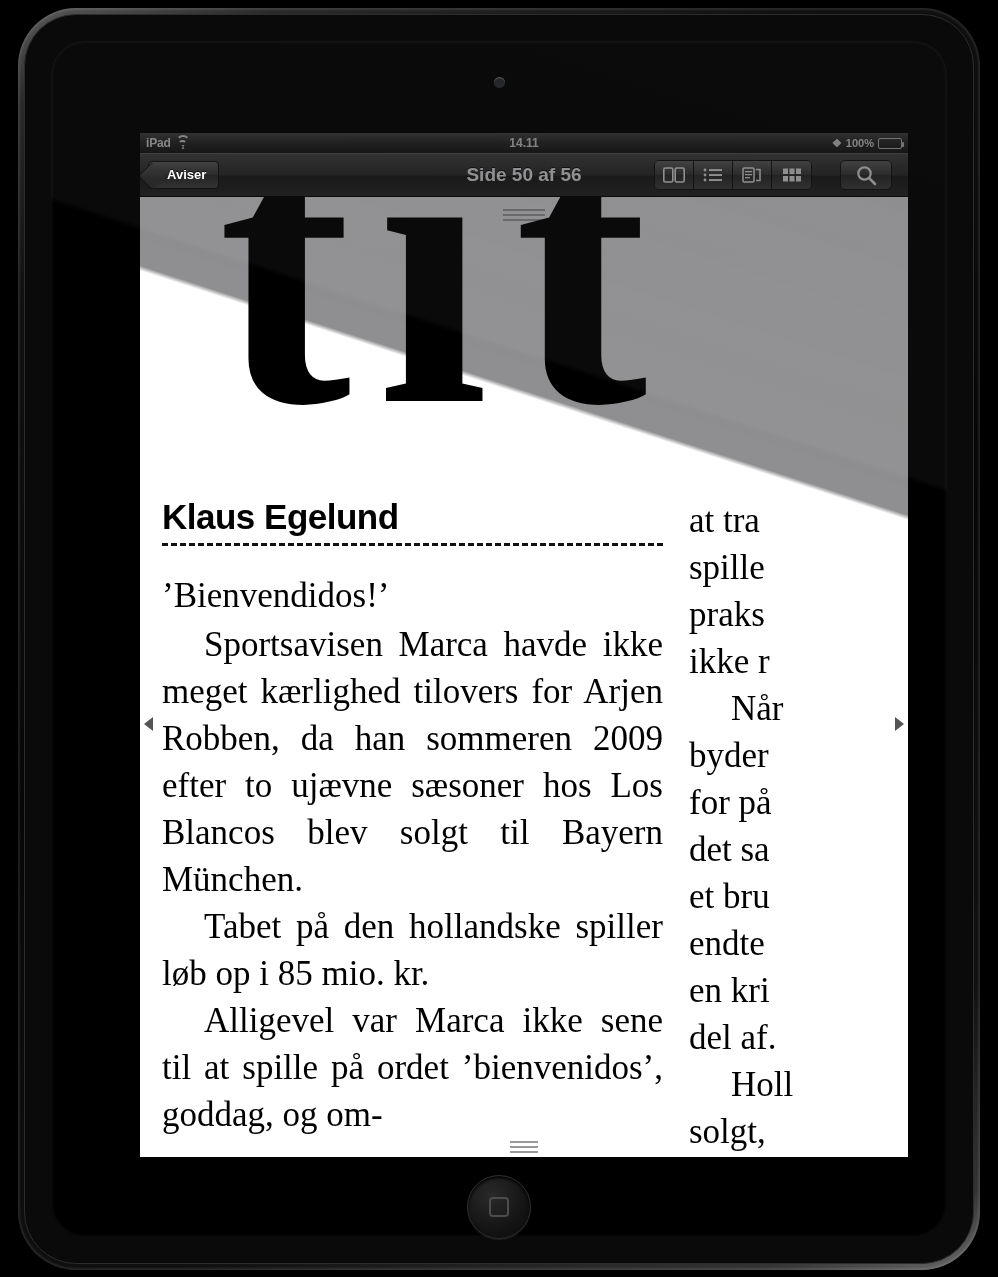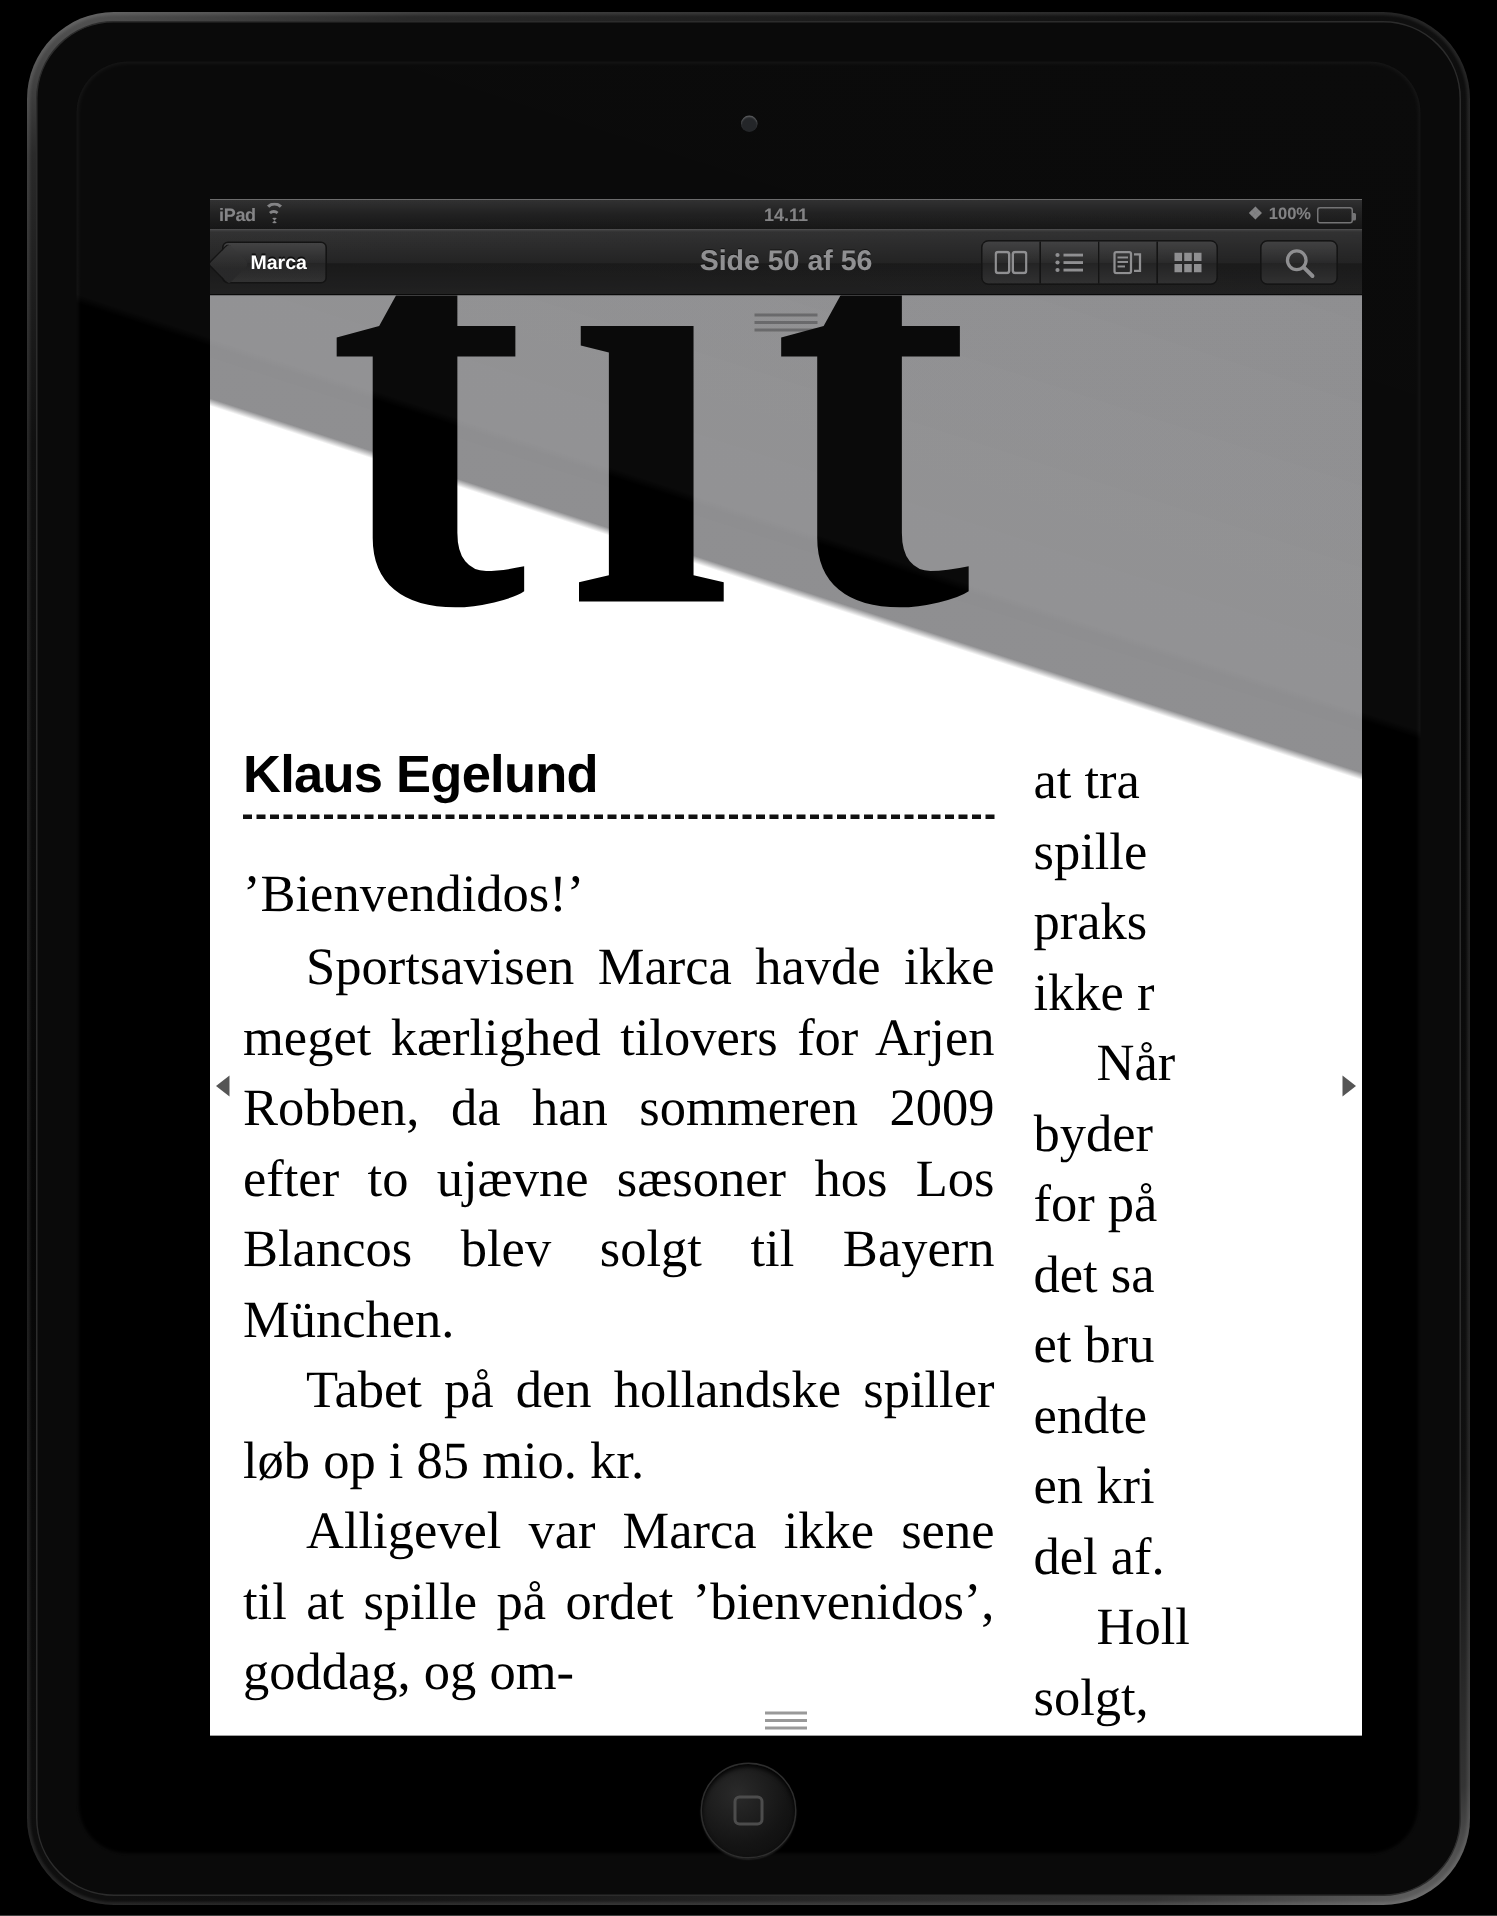--- a/index.html
+++ b/index.html
@@ -280,21 +280,21 @@
         <div class="sb-center">14.11</div>
         <div class="sb-right">
           <span class="bt-icon">❖</span>
           <span>100%</span>
           <span class="battery"><span class="fill"></span></span>
         </div>
       </div>
 
       <div class="toolbar">
         <div class="back-btn">
-          <span>Marca</span>
+          <span>Aviser</span>
         </div>
         <div class="title">Side 50 af 56</div>
 
         <div class="seg-group">
           <div class="seg">
             <svg width="22" height="16" viewBox="0 0 22 16">
               <rect x="0.8" y="1" width="9" height="14" rx="1.6" fill="none" stroke="#fff" stroke-width="1.6"></rect>
               <rect x="12.2" y="1" width="9" height="14" rx="1.6" fill="none" stroke="#fff" stroke-width="1.6"></rect>
             </svg>
           </div>

